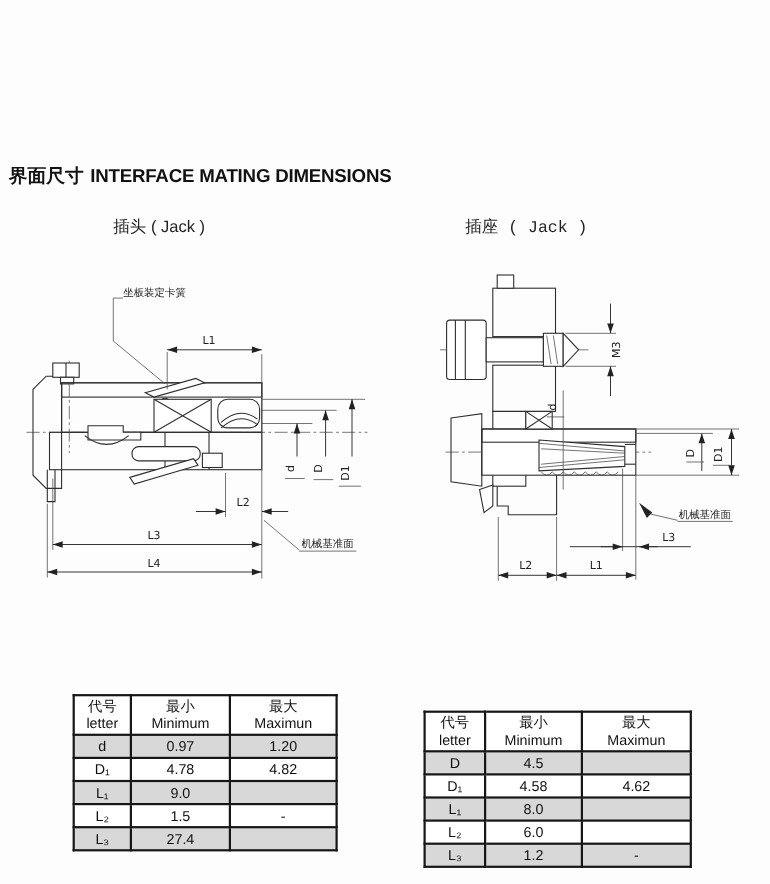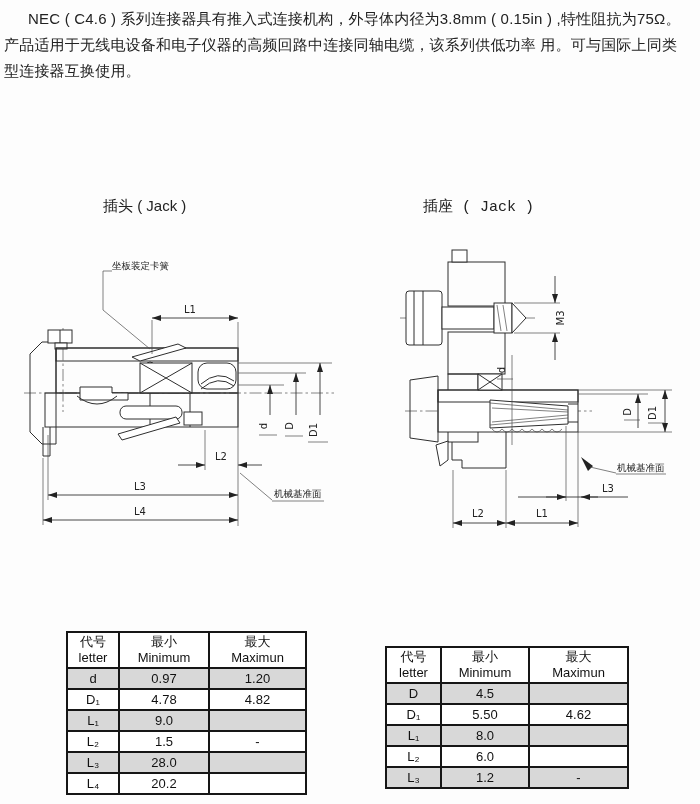--- a/index.html
+++ b/index.html
@@ -43,22 +43,24 @@
   .dim-table td{height:19px;font-size:13px;}
   .dim-table tr.shaded td{background:#d8d8d8;}
   table.plug-t{left:66px;top:631px;width:239px;}
   table.jack-t{left:385px;top:646px;width:242px;}
 </style>
 </head>
 <body>
 
 <div class="page">
 
-  <p class="intro">NEC ( C4.6 ) 系列连接器具有推入式连接机构，外导体内径为3.8mm ( 0.15in ) ,特性阻抗为75Ω。产品适用于无线电设备和电子仪器的高频回路中连接同轴电缆，该系列供低功率 用。可与国际上同类型连接器互换使用。</p>
-
+
+  <div class="section-title">
+    <span>界面尺寸</span><span class="en">INTERFACE MATING DIMENSIONS</span>
+  </div>
 
   <div class="fig-heading plug">插头 ( Jack )</div>
   <div class="fig-heading jack">插座 ( Jack )</div>
 
   <svg class="drawing plug" viewBox="0 0 350 320">
     <defs>
       <pattern id="pH" width="6" height="6" patternUnits="userSpaceOnUse" patternTransform="rotate(0)">
         <rect width="6" height="6" fill="#fff"></rect>
         <path d="M-1,7 L7,-1" stroke="#555" stroke-width=".8"></path>
       </pattern>
@@ -275,26 +277,21 @@
           <td>9.0</td>
           <td></td>
         </tr>
         <tr>
           <td>L₂</td>
           <td>1.5</td>
           <td>-</td>
         </tr>
         <tr class="shaded">
           <td>L₃</td>
-          <td>28.0</td>
-          <td></td>
-        </tr>
-        <tr>
-          <td>L₄</td>
-          <td>20.2</td>
+          <td>27.4</td>
           <td></td>
         </tr>
       </tbody>
     </table>
 
   <table class="dim-table jack-t">
     <colgroup>
         <col style="width:55px">
         <col style="width:88px">
         <col style="width:99px">
@@ -316,21 +313,21 @@
         </tr>
       </thead>
       <tbody>
         <tr class="shaded">
           <td>D</td>
           <td>4.5</td>
           <td></td>
         </tr>
         <tr>
           <td>D₁</td>
-          <td>5.50</td>
+          <td>4.58</td>
           <td>4.62</td>
         </tr>
         <tr class="shaded">
           <td>L₁</td>
           <td>8.0</td>
           <td></td>
         </tr>
         <tr>
           <td>L₂</td>
           <td>6.0</td>

